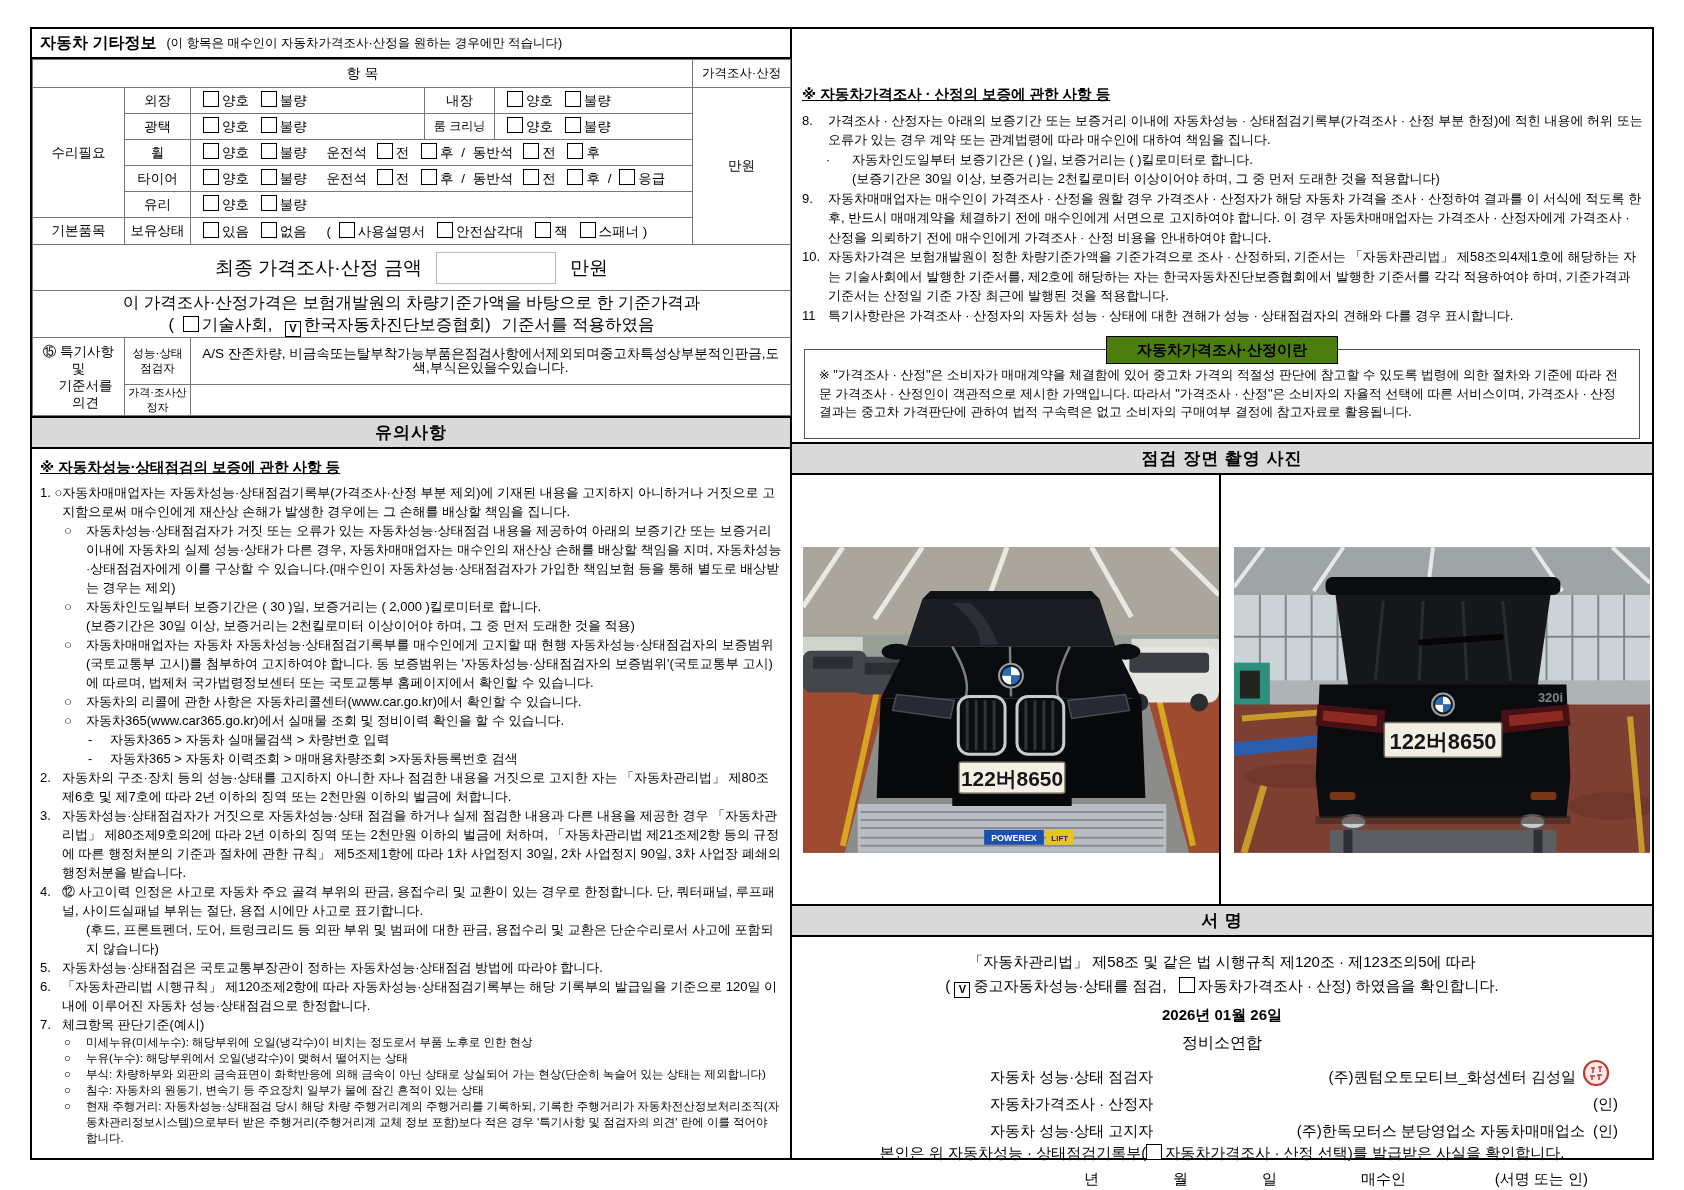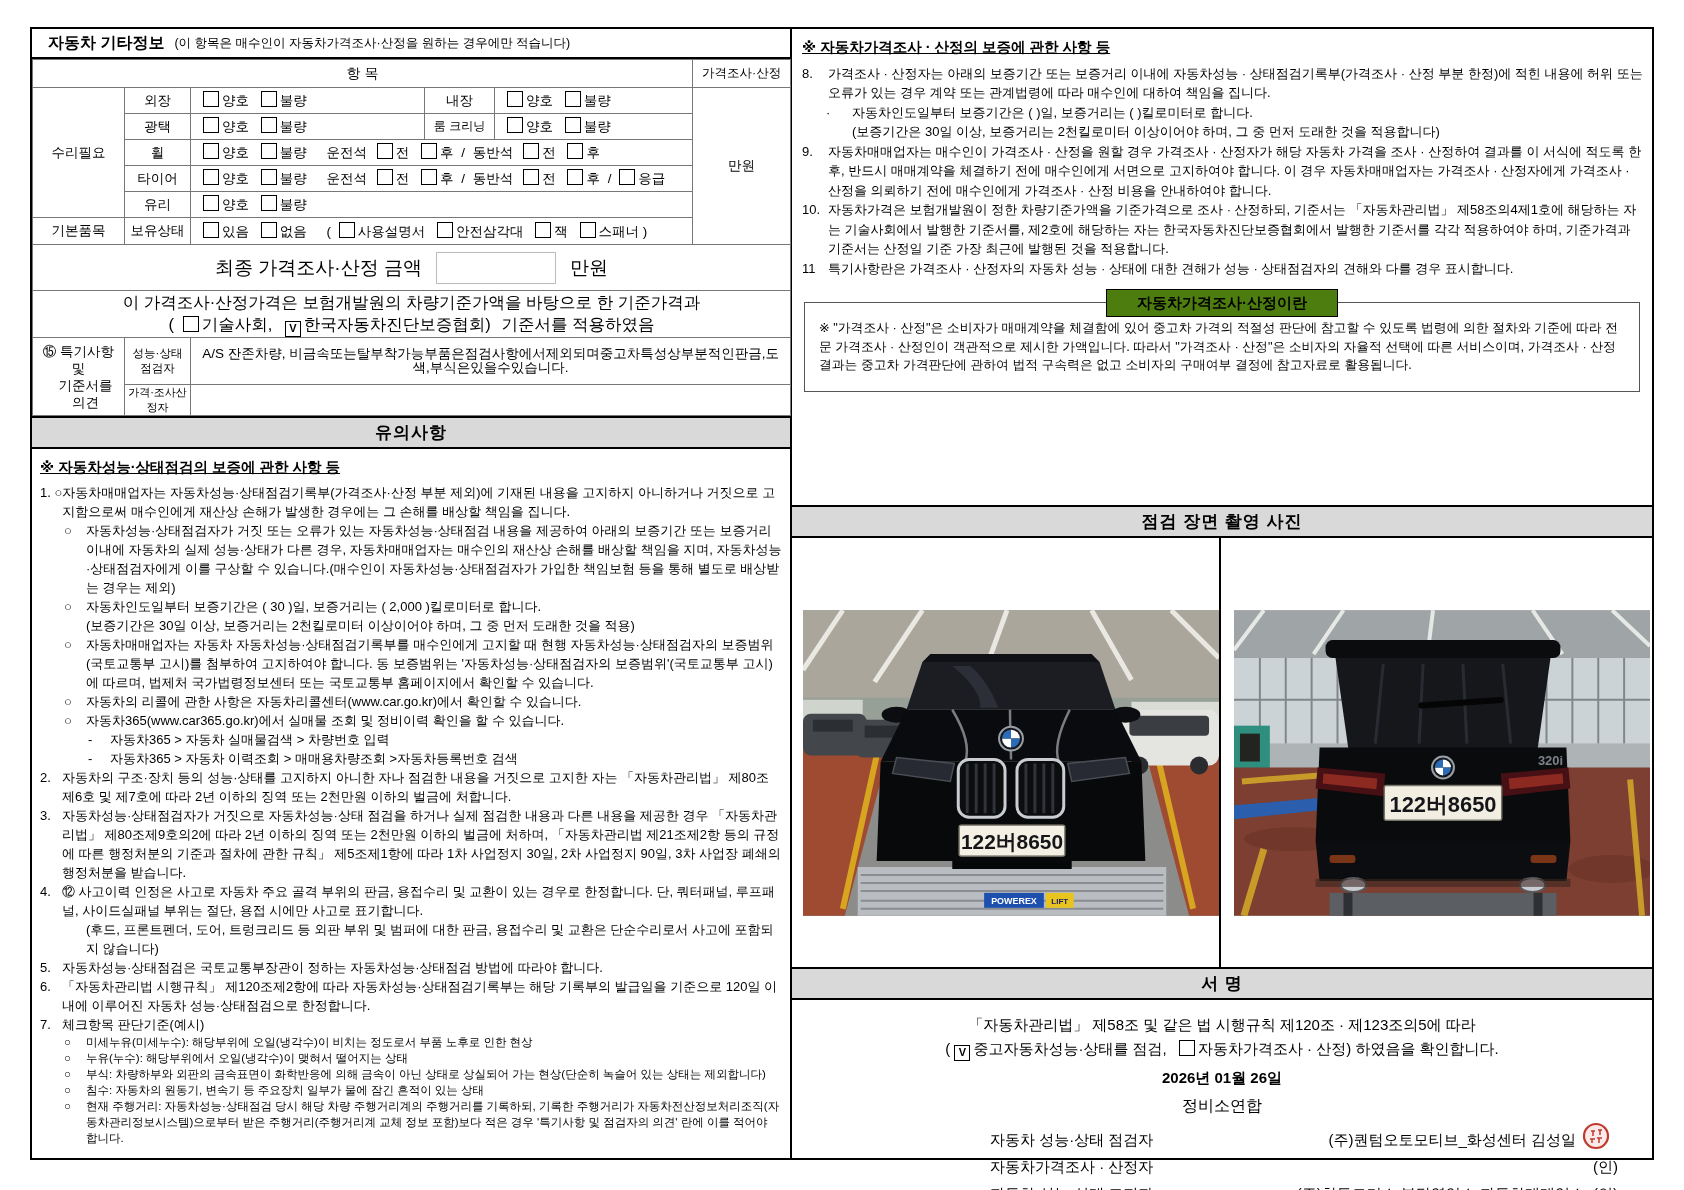--- a/index.html
+++ b/index.html
@@ -2,21 +2,21 @@
 <html><head>
 <meta charset="utf-8">
 <style>
   html,body{margin:0;padding:0;background:#fff;}
   body{width:1684px;height:1190px;position:relative;font-family:"Liberation Sans","DejaVu Sans",sans-serif;color:#000;}
   .page{position:absolute;left:30px;top:27px;width:1620px;height:1129px;border:2px solid #000;background:#fff;}
   .col-left{position:absolute;left:0;top:0;width:758px;height:1129px;border-right:2px solid #000;}
   .col-right{position:absolute;left:760px;top:0;width:860px;height:1129px;}
 
   
-  .tbl-title{height:28px;border-bottom:2px solid #000;display:flex;align-items:center;padding:0 16px;gap:10px;}
+  .tbl-title{height:28px;border-bottom:2px solid #000;display:flex;align-items:center;padding:0 8px;gap:10px;}
   .tbl-title .t{font-weight:bold;font-size:16px;}
   .tbl-title .s{font-size:12.5px;}
   table.info{border-collapse:collapse;table-layout:fixed;width:758px;}
   table.info td{border:1px solid #777;font-size:13.5px;text-align:center;padding:0 3px;overflow:hidden;}
   table.info td.opts{text-align:left;padding-left:12px;white-space:nowrap;}
   .cb{display:inline-block;width:14px;height:14px;border:1.6px solid #000;background:#fff;vertical-align:-2px;margin-right:3px;text-align:center;line-height:12px;font-weight:bold;font-size:11px;}
   .gap{margin-left:16px;}
   .sl{margin:0 4px;}
   tr.hdr td{font-size:14px;height:27px;}
   .price-cell{font-size:14px;}
@@ -35,21 +35,21 @@
 
   
   .notes{padding:6px 8px 0 8px;font-size:13px;line-height:19px;}
   .notes-head{font-weight:bold;font-size:14.5px;text-decoration:underline;padding:3px 0 6px 0;}
   .ni{display:flex;}
   .ni .m{flex:0 0 auto;min-width:22px;}
   .ni .t{flex:1;}
   .ni.i1{margin-left:24px;}
   .ni.i2{margin-left:48px;}
   .ni.i1s{margin-left:24px;font-size:11.5px;line-height:16px;}
-  .rnotes{padding:6px 8px 0 10px;font-size:13px;line-height:19.5px;position:relative;height:476px;box-sizing:border-box;}
+  .rnotes{padding:6px 8px 0 10px;font-size:13px;line-height:19.5px;position:relative;height:366px;box-sizing:border-box;margin-top:47px;}
   .rnotes .ni .m{min-width:26px;}
 
   
   .def-box{position:absolute;left:12px;right:12px;top:273px;height:88px;border:1.5px solid #555;}
   .def-title{position:absolute;top:-14px;left:50%;transform:translateX(-50%);background:#4d7c0f;border:1.5px solid #000;padding:3px 30px;font-weight:bold;font-size:15px;white-space:nowrap;}
   .def-text{padding:16px 14px 0 14px;font-size:12.8px;line-height:18.5px;}
 
   
   .photos{display:flex;height:429px;}
   .photo-cell{width:429px;box-sizing:border-box;display:flex;justify-content:flex-end;align-items:flex-start;padding-top:72px;}

